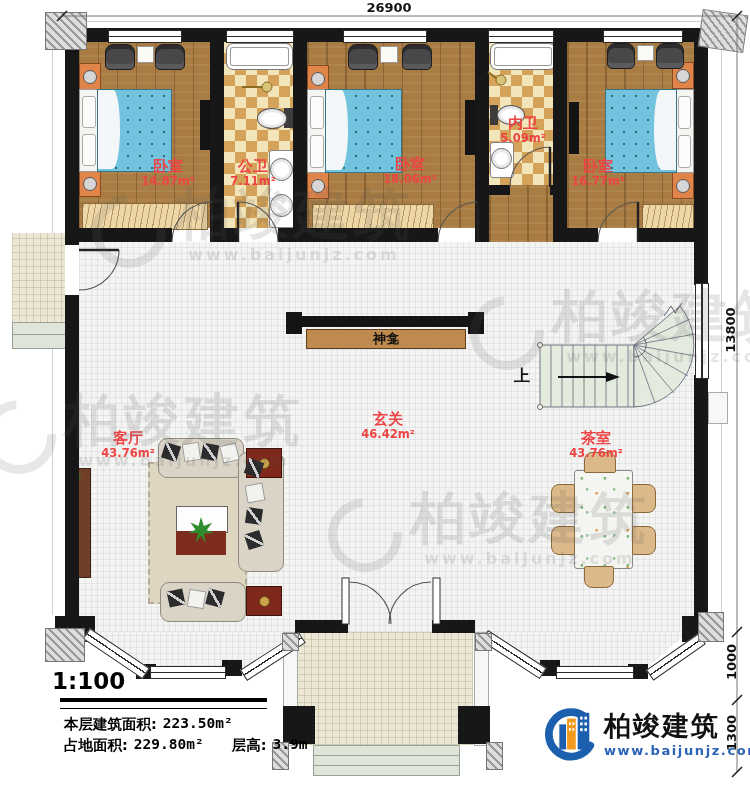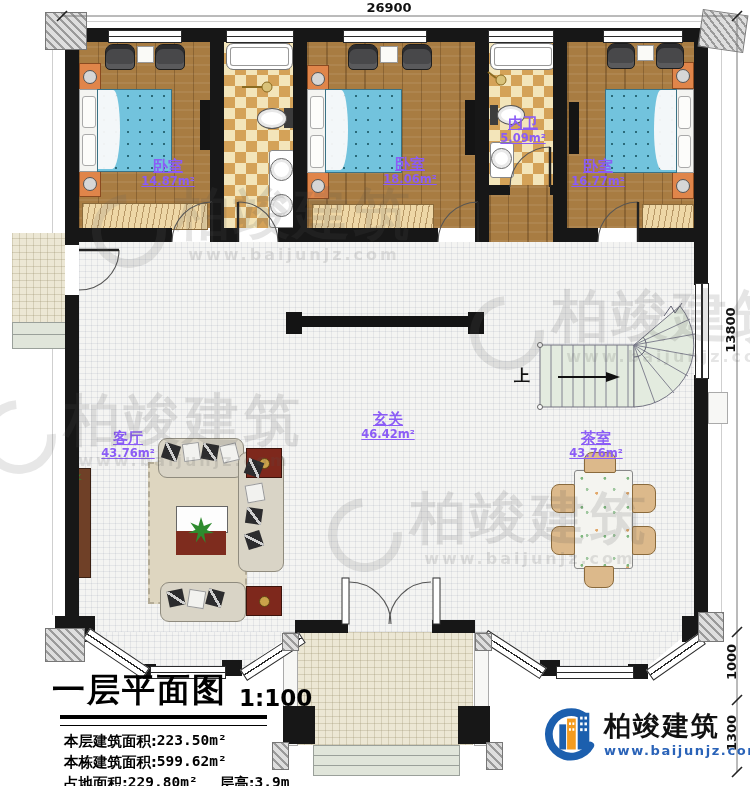--- a/index.html
+++ b/index.html
@@ -68,32 +68,32 @@
       box-shadow:inset 0 0 0 3px #e8e8e8;}
   .toilet-tank{position:absolute;background:#3c3c3c;z-index:2;}
   .vanity{position:absolute;background:#fff;border:1px solid #888;border-radius:3px;z-index:2;}
   .basin{position:absolute;background:#fff;border:1px solid #666;border-radius:50%;z-index:3;
       box-shadow:inset 0 0 0 3px #e9e9e9;}
   
   .shrine-bar{position:absolute;background:#141414;z-index:3;}
   .shrine-shelf{position:absolute;background:#bf8a4e;border:1px solid #5f3c1c;z-index:3;
       text-align:center;font-weight:bold;font-size:13px;color:#111;}
   
-  .rlabel{position:absolute;text-align:center;color:#8b5cf6;z-index:8;line-height:1.15;text-decoration:underline;}
+  .rlabel{position:absolute;text-align:center;color:#ef4444;z-index:8;line-height:1.15;}
   .rname{font-weight:bold;font-size:15px;}
   .rarea{font-weight:bold;font-size:11.5px;}
   .up-label{position:absolute;font-weight:bold;font-size:16px;color:#111;z-index:8;}
   .dim{position:absolute;font-size:13px;font-weight:bold;color:#111;z-index:9;text-align:center;}
   
   #titleblock{position:absolute;left:52px;top:668px;z-index:9;color:#000;}
   #titleline{display:flex;align-items:flex-end;gap:12px;}
   #plan-title{font-size:33px;font-weight:bold;letter-spacing:2px;}
   #plan-scale{font-size:23px;font-weight:bold;padding-bottom:2px;}
   #title-underline{width:207px;height:6px;border-top:4px solid #000;border-bottom:1px solid #000;margin:2px 0 6px 8px;}
-  .stat-row{font-size:14.5px;font-weight:bold;margin:2px 0 0 12px;display:flex;}
+  .stat-row{font-size:14.5px;font-weight:bold;margin:2px 0 0 12px;display:flex;gap:6px;}
   .stat-val{font-family:"DejaVu Sans Mono","Liberation Mono",monospace;font-weight:600;}
   .stat-gap{margin-left:22px;}
   
   #logo{position:absolute;left:540px;top:703px;display:flex;align-items:center;gap:6px;z-index:9;}
   #logo-company{font-size:27px;font-weight:900;color:#111;letter-spacing:2px;line-height:1;}
   #logo-url{font-size:13px;font-weight:bold;color:#2a63b8;letter-spacing:1.6px;margin-top:4px;}
   
   .wm{position:absolute;display:flex;align-items:flex-start;gap:8px;opacity:.15;z-index:10;pointer-events:none;}
   .wm-circ{width:56px;height:56px;border:9px solid #666;border-radius:50%;border-top-color:transparent;
       transform:rotate(40deg);margin-top:8px;flex:none;}
@@ -217,20 +217,23 @@
   <div class="dchair" style="left:551px;top:484px;width:22px;height:27px;border-radius:8px 2px 2px 8px;"></div>
   <div class="dchair" style="left:551px;top:526px;width:22px;height:27px;border-radius:8px 2px 2px 8px;"></div>
   <div class="dchair" style="left:632px;top:484px;width:22px;height:27px;border-radius:2px 8px 8px 2px;"></div>
   <div class="dchair" style="left:632px;top:526px;width:22px;height:27px;border-radius:2px 8px 8px 2px;"></div>
   <div class="dchair" style="left:584px;top:452px;width:30px;height:19px;border-radius:8px 8px 2px 2px;"></div>
   <div class="dchair" style="left:584px;top:566px;width:28px;height:20px;border-radius:2px 2px 8px 8px;"></div>
 
   <div class="shrine-bar" style="left:286px;top:312px;width:16px;height:22px;"></div>
   <div class="shrine-bar" style="left:468px;top:312px;width:16px;height:22px;"></div>
   <div class="shrine-bar" style="left:294px;top:316px;width:182px;height:11px;"></div>
+  <div class="shrine-shelf" style="left:306px;top:329px;width:158px;height:18px;line-height:18px;">
+    <span>神龛</span>
+  </div>
 
   <div class="wall" style="left:65px;top:28px;width:643px;height:14px;"></div>
   <div class="wall" style="left:65px;top:42px;width:14px;height:203px;"></div>
   <div class="wall" style="left:65px;top:295px;width:14px;height:323px;"></div>
   <div class="wall" style="left:55px;top:616px;width:40px;height:26px;"></div>
   <div class="wall" style="left:694px;top:42px;width:14px;height:243px;"></div>
   <div class="wall" style="left:694px;top:375px;width:14px;height:243px;"></div>
   <div class="wall" style="left:682px;top:616px;width:28px;height:26px;"></div>
 
   <div class="wall" style="left:210px;top:42px;width:14px;height:200px;"></div>
@@ -349,20 +352,24 @@
         <line x1="732" y1="705" x2="742" y2="695"></line>
         <line x1="732" y1="777" x2="742" y2="767"></line>
       </g>
     </g>
   </svg>
 
   <div class="rlabel" style="left:118px;top:158px;width:100px;">
     <div class="rname">卧室</div>
     <div class="rarea">14.87m²</div>
   </div>
+  <div class="rlabel" style="left:213px;top:158px;width:80px;">
+    <div class="rname">公卫</div>
+    <div class="rarea">7.11m²</div>
+  </div>
   <div class="rlabel" style="left:360px;top:156px;width:100px;">
     <div class="rname">卧室</div>
     <div class="rarea">18.06m²</div>
   </div>
   <div class="rlabel" style="left:483px;top:115px;width:80px;">
     <div class="rname">内卫</div>
     <div class="rarea">5.09m²</div>
   </div>
   <div class="rlabel" style="left:550px;top:158px;width:96px;">
     <div class="rname">卧室</div>
@@ -382,31 +389,26 @@
   </div>
   <div class="up-label" style="left:514px;top:366px;">上</div>
 
   <div class="dim" style="left:354px;top:0px;width:70px;">26900</div>
   <div class="dim" style="left:701px;top:322px;width:60px;height:16px;transform:rotate(-90deg);">13800</div>
   <div class="dim" style="left:703px;top:655px;width:56px;height:14px;transform:rotate(-90deg);">1000</div>
   <div class="dim" style="left:703px;top:726px;width:56px;height:14px;transform:rotate(-90deg);">1300</div>
 
   <div id="titleblock">
     <div id="titleline">
-      <span id="plan-title">一层平面图</span>
       <span id="plan-scale">1:100</span>
     </div>
     <div id="title-underline"></div>
     <div class="stat-row">
       <span>本层建筑面积:</span>
       <span class="stat-val">223.50m²</span>
-    </div>
-    <div class="stat-row">
-      <span>本栋建筑面积:</span>
-      <span class="stat-val">599.62m²</span>
     </div>
     <div class="stat-row">
       <span>占地面积:</span>
       <span class="stat-val">229.80m²</span>
       <span class="stat-gap">层高:</span>
       <span class="stat-val">3.9m</span>
     </div>
   </div>
 
   <div id="logo">

